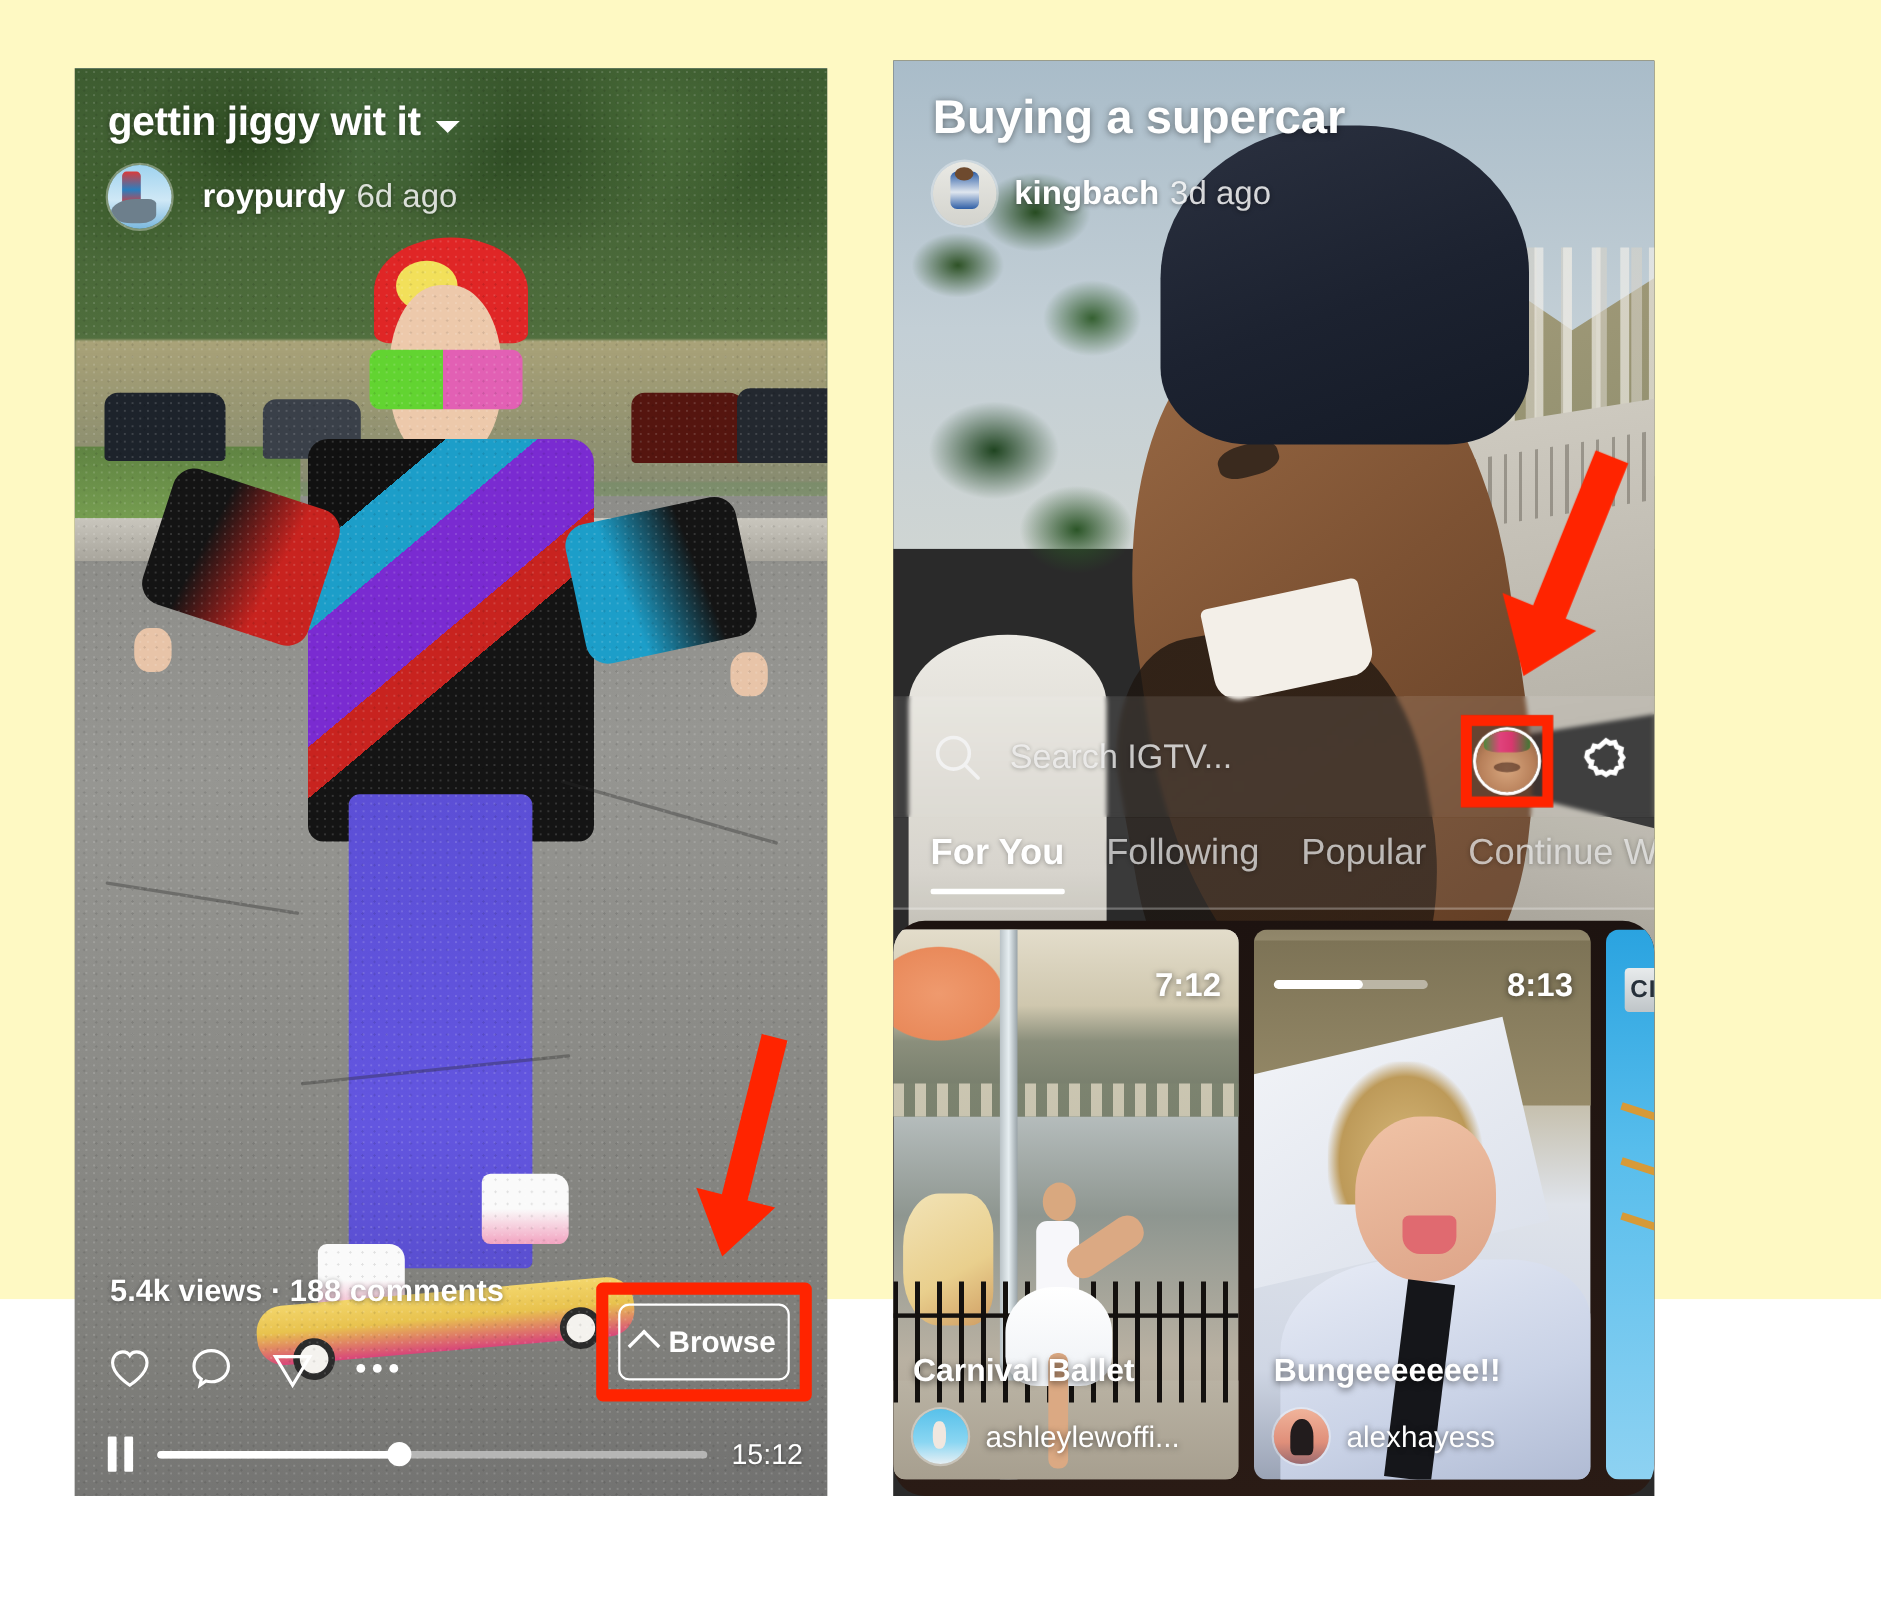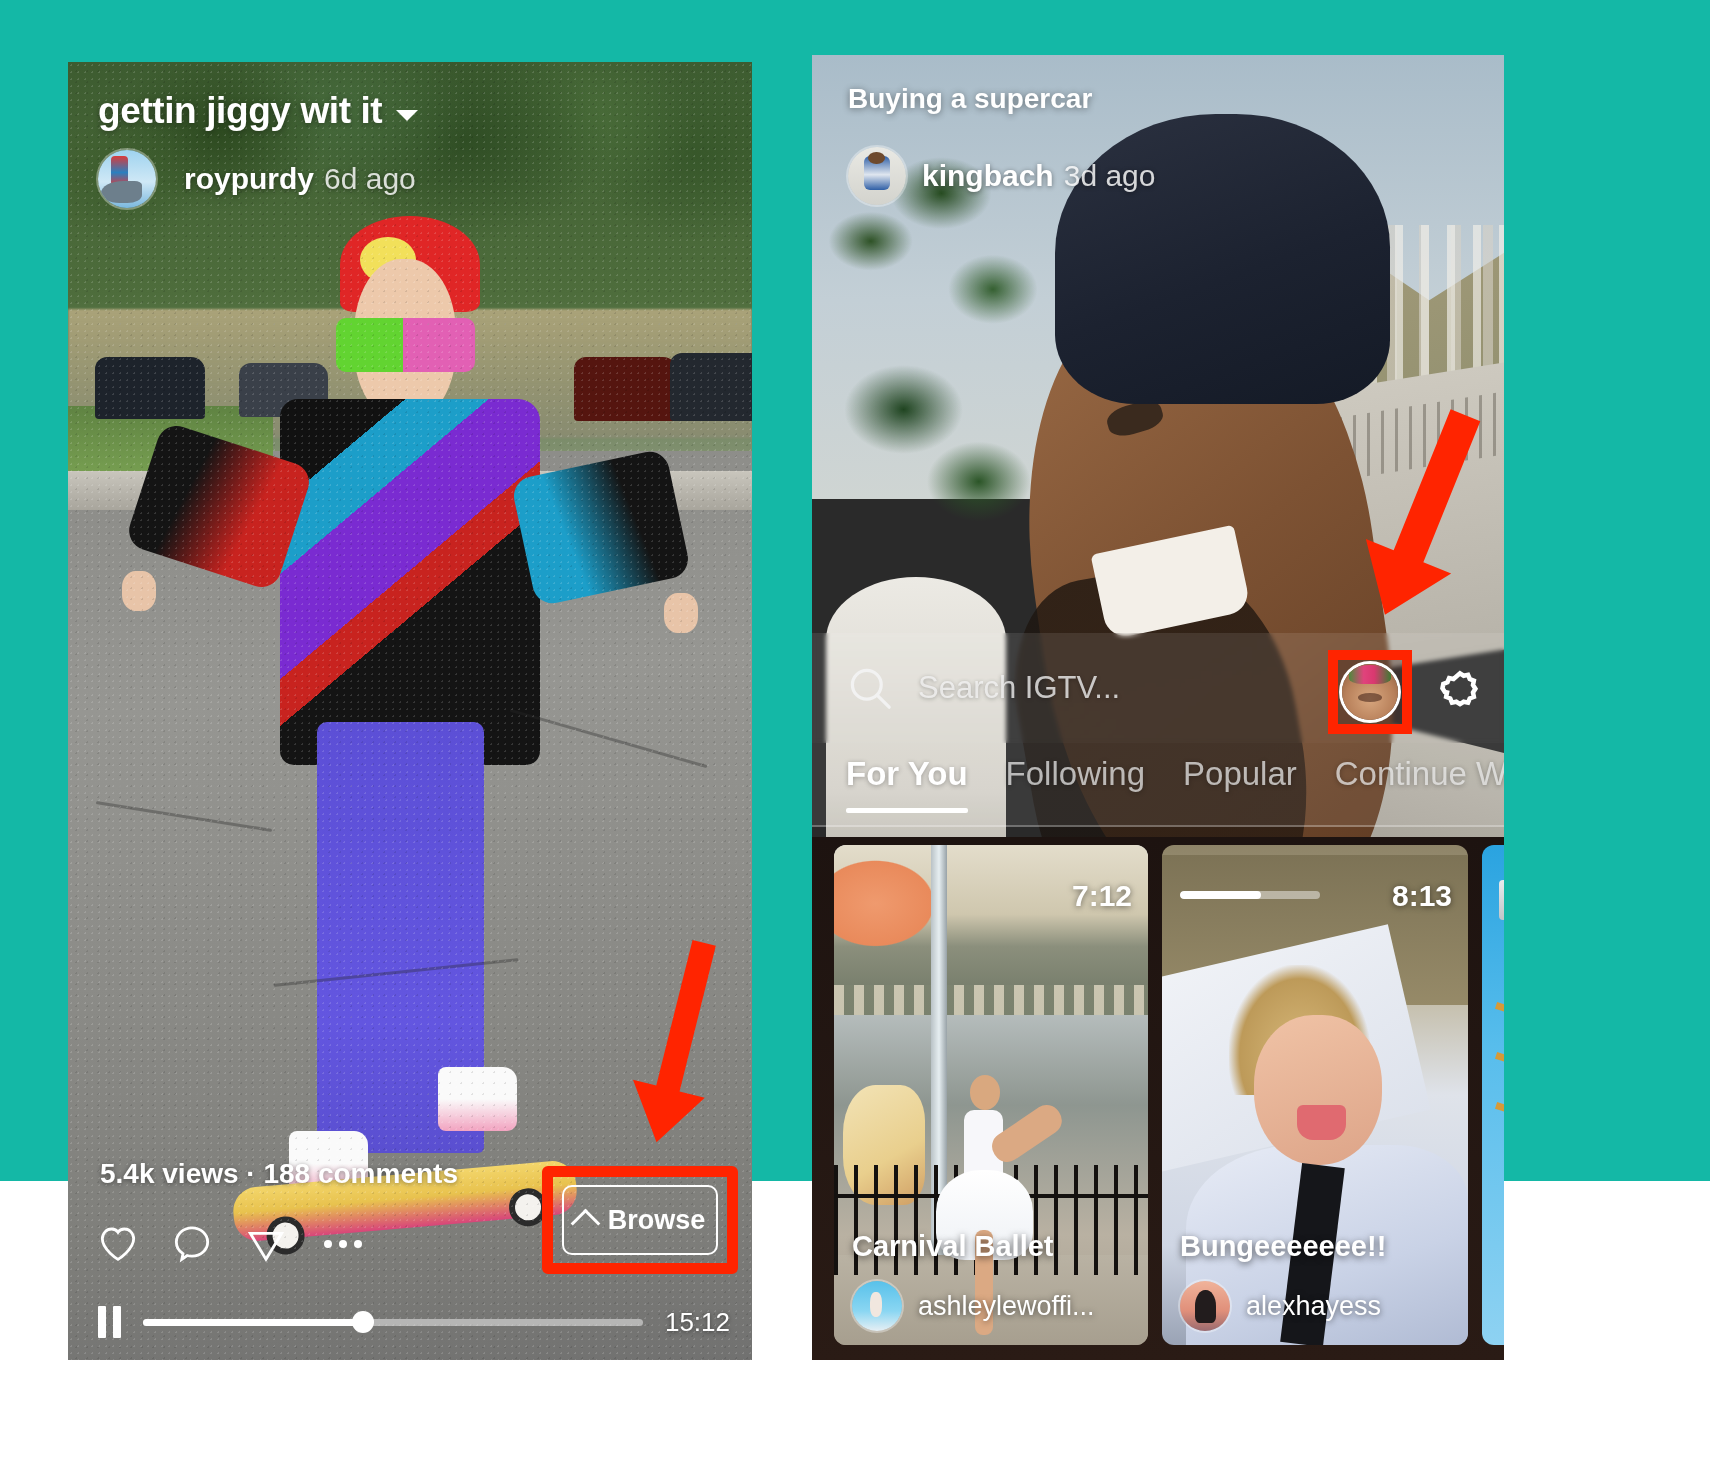--- a/index.html
+++ b/index.html
@@ -5,21 +5,21 @@
   html, body {
     margin: 0; padding: 0;
     background: #ffffff;
     width: 1710px; height: 1472px;
     overflow: hidden;
     font-family: "Liberation Sans", sans-serif;
   }
   .canvas {
     position: relative;
     width: 1710px; height: 1181px;
-    background: #14b8a6;
+    background: #fef9c3;
   }
 
   
   .phone {
     position: absolute;
     overflow: hidden;
     background: #2a2a2a;
   }
   #phone-left {
     left: 68px; top: 62px;
@@ -337,21 +337,21 @@
     border-radius: 40% 34% 0 0;
   }
   .rp-road {
     position:absolute; right: 0; bottom: 22%; width: 22%; height: 26%;
     background: linear-gradient(180deg,#b9b5ab, #8e8a80);
     transform: skewY(14deg);
   }
 
   .rp-title {
     position:absolute; left: 36px; top: 28px;
-    color:#fff; font-size: 28px; font-weight: bold;
+    color:#fff; font-size: 43px; font-weight: bold;
     text-shadow: 0 1px 7px rgba(0,0,0,.45);
   }
   .rp-userrow {
     position:absolute; left: 36px; top: 92px;
     display:flex; align-items:center; gap: 16px;
   }
   .avatar.a-kingbach {
     width: 58px; height: 58px;
     background: linear-gradient(180deg,#e9e9e4 0%, #d3d3cd 100%);
   }
@@ -430,23 +430,24 @@
   .tab:first-child { margin-left: 34px; }
   .tab.active { color: #fff; font-weight: 600; text-align: center; }
   .tab.active::after {
     content:''; position:absolute; left: 0; right: 0; bottom: 0;
     height: 5px; background:#fff; border-radius: 2px;
   }
 
   
   .rp-shelf {
     position:absolute; left: 0; right: 0; top: 782px; bottom: 0;
-    display:flex; gap: 14px; padding-left: 22px;
+    display:flex; gap: 14px; 
     overflow: hidden;
     background: linear-gradient(180deg, #1d1310 0%, #2a1b15 100%);
+    border-radius: 29px;
   }
   .vcard {
     position: relative;
     flex: none;
     border-radius: 12px;
     overflow: hidden;
     height: 500px;
     margin-top: 8px;
   }
   .vcard.c1 { width: 314px; }

